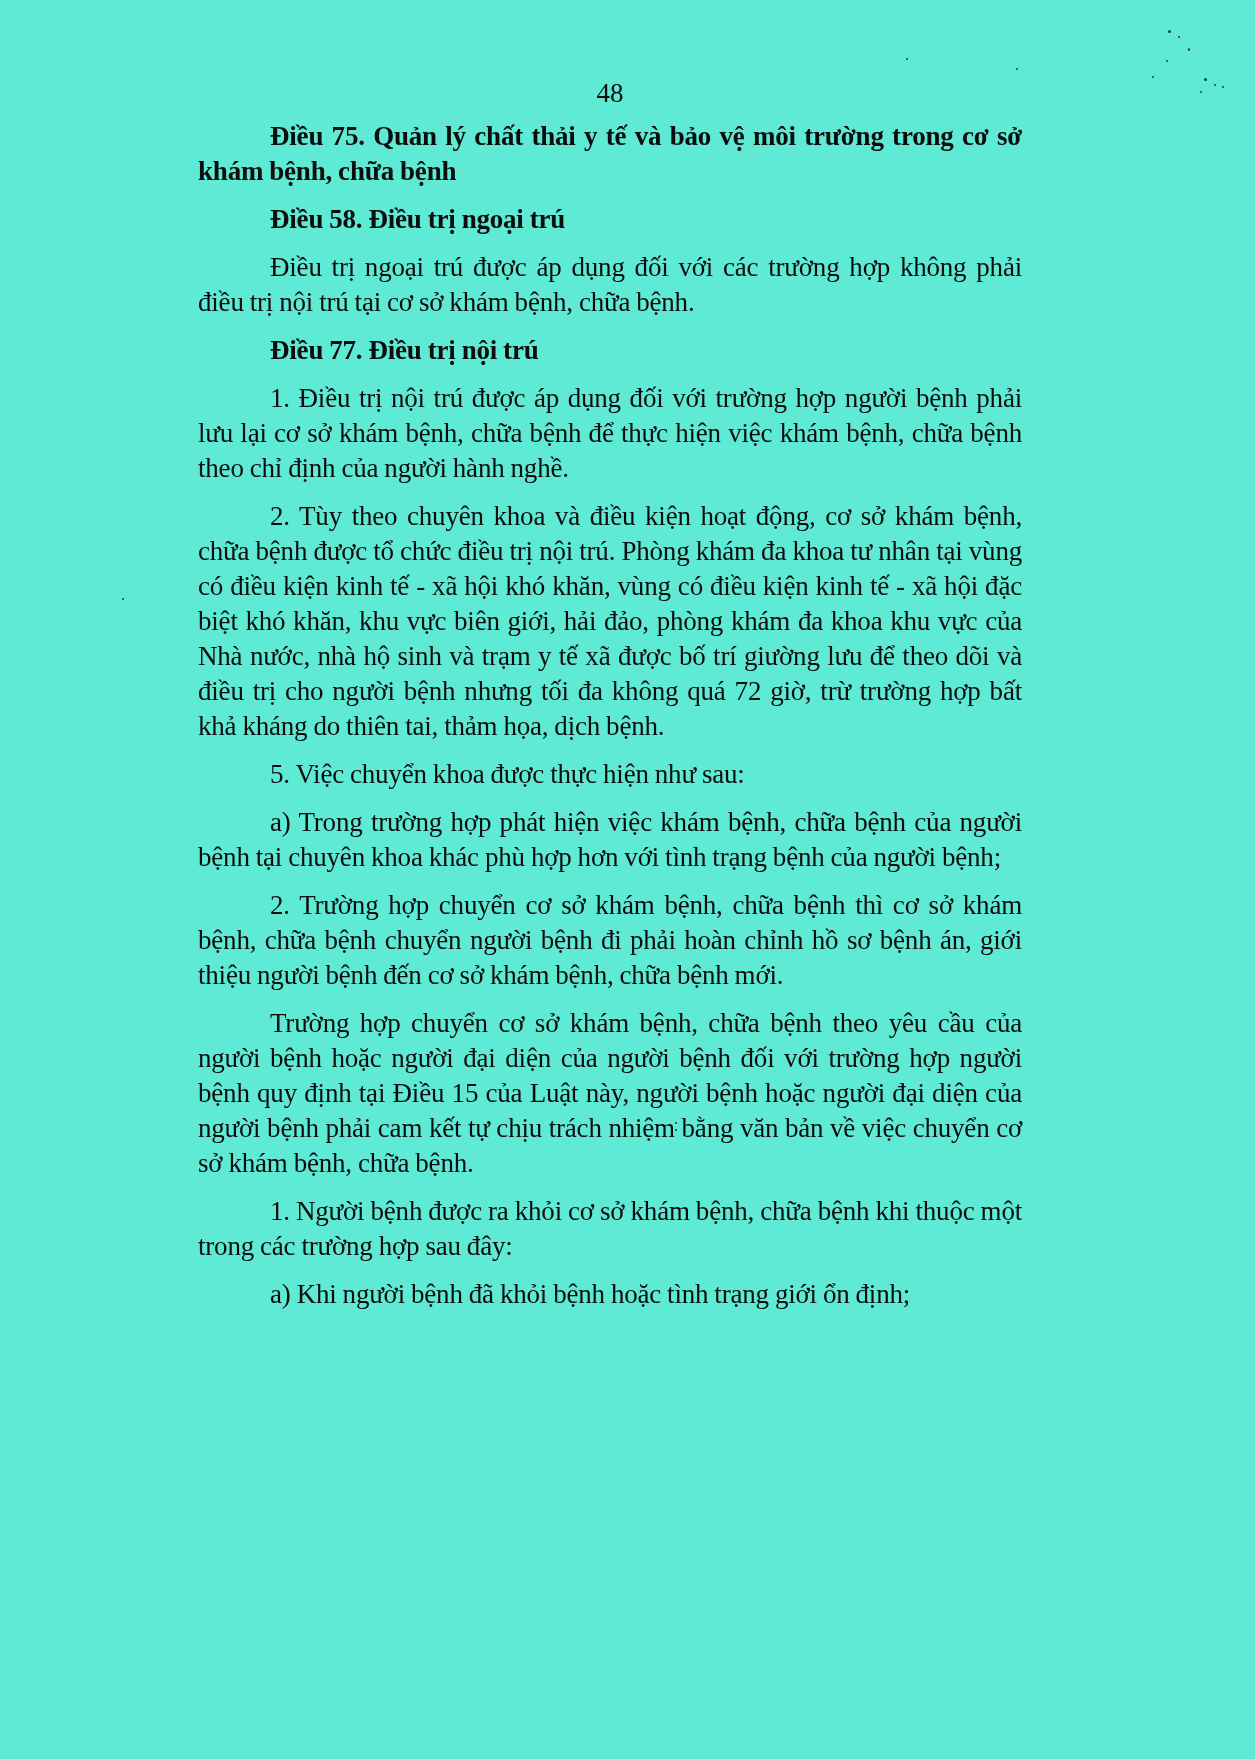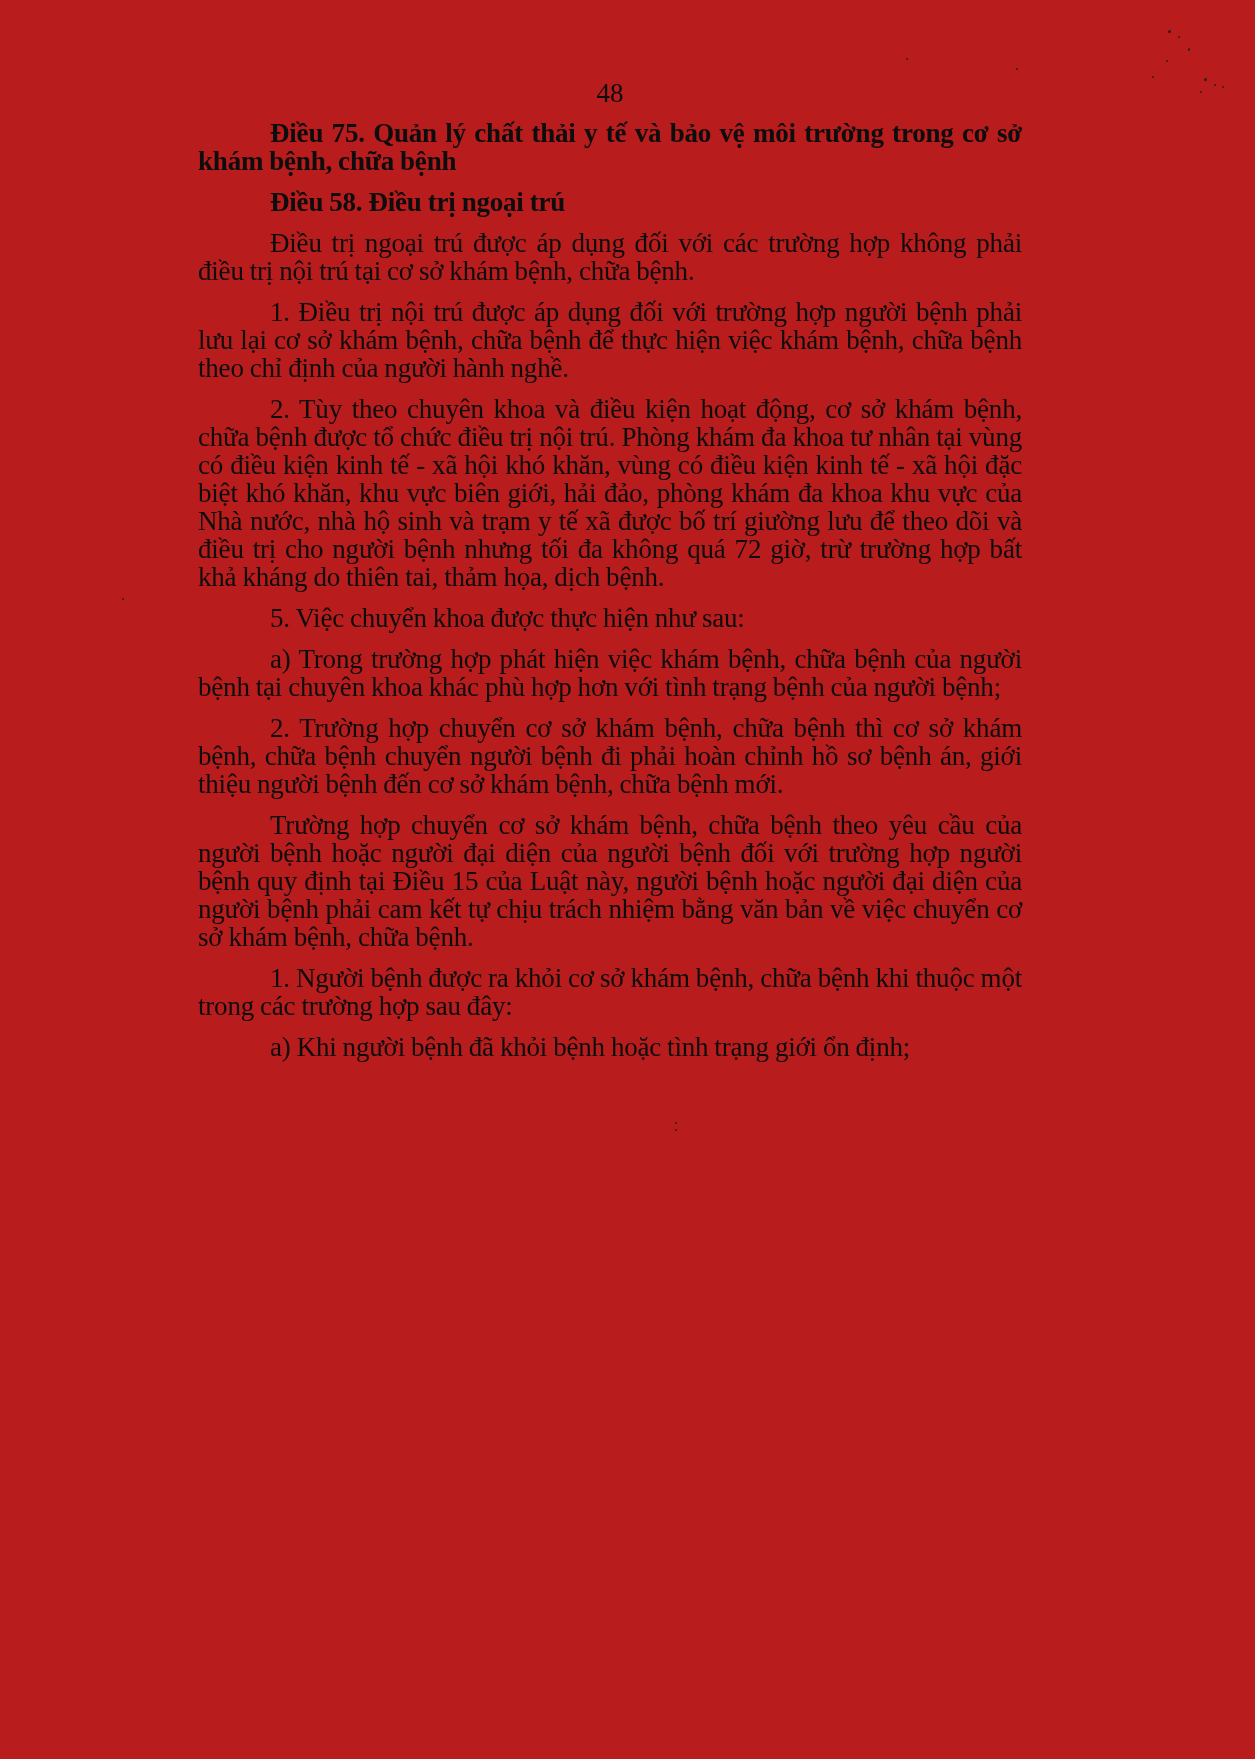--- a/index.html
+++ b/index.html
@@ -1,40 +1,40 @@
 <!DOCTYPE html>
 <html><head>
 <meta charset="utf-8">
 <style>
   html, body { margin: 0; padding: 0; background: #e8e8e8; }
   .page {
     position: relative;
     width: 1255px;
     height: 1759px;
     margin: 0 auto;
-    background: #b91c1c;
+    background: #5eead4;
     overflow: hidden;
     font-family: "Liberation Serif", "DejaVu Serif", serif;
     color: #0d0d0d;
   }
   .content {
     position: absolute;
     left: 198px;
     top: 76px;
     width: 824px;
   }
   .page-number {
     text-align: center;
     font-size: 27px;
     line-height: 35px;
     margin: 0 0 8px 0;
   }
   .block {
     font-size: 27px;
-    line-height: 28px;
+    line-height: 35px;
     text-align: justify;
     text-indent: 72px;
     margin: 0 0 13px 0;
     letter-spacing: -0.2px;
     word-spacing: -0.5px;
   }
   .heading {
     font-weight: bold;
   }
   .speckle {
@@ -67,20 +67,21 @@
   </div>
 
   <div class="content">
     <div class="page-number">48</div>
 
     <p class="block heading">Điều 75. Quản lý chất thải y tế và bảo vệ môi trường trong cơ sở khám bệnh, chữa bệnh</p>
 
     <p class="block heading">Điều 58. Điều trị ngoại trú</p>
     <p class="block">Điều trị ngoại trú được áp dụng đối với các trường hợp không phải điều trị nội trú tại cơ sở khám bệnh, chữa bệnh.</p>
 
+    <p class="block heading">Điều 77. Điều trị nội trú</p>
     <p class="block">1. Điều trị nội trú được áp dụng đối với trường hợp người bệnh phải lưu lại cơ sở khám bệnh, chữa bệnh để thực hiện việc khám bệnh, chữa bệnh theo chỉ định của người hành nghề.</p>
     <p class="block">2. Tùy theo chuyên khoa và điều kiện hoạt động, cơ sở khám bệnh, chữa bệnh được tổ chức điều trị nội trú. Phòng khám đa khoa tư nhân tại vùng có điều kiện kinh tế - xã hội khó khăn, vùng có điều kiện kinh tế - xã hội đặc biệt khó khăn, khu vực biên giới, hải đảo, phòng khám đa khoa khu vực của Nhà nước, nhà hộ sinh và trạm y tế xã được bố trí giường lưu để theo dõi và điều trị cho người bệnh nhưng tối đa không quá 72 giờ, trừ trường hợp bất khả kháng do thiên tai, thảm họa, dịch bệnh.</p>
     <p class="block">5. Việc chuyển khoa được thực hiện như sau:</p>
     <p class="block">a) Trong trường hợp phát hiện việc khám bệnh, chữa bệnh của người bệnh tại chuyên khoa khác phù hợp hơn với tình trạng bệnh của người bệnh;</p>
     <p class="block">2. Trường hợp chuyển cơ sở khám bệnh, chữa bệnh thì cơ sở khám bệnh, chữa bệnh chuyển người bệnh đi phải hoàn chỉnh hồ sơ bệnh án, giới thiệu người bệnh đến cơ sở khám bệnh, chữa bệnh mới.</p>
     <p class="block">Trường hợp chuyển cơ sở khám bệnh, chữa bệnh theo yêu cầu của người bệnh hoặc người đại diện của người bệnh đối với trường hợp người bệnh quy định tại Điều 15 của Luật này, người bệnh hoặc người đại diện của người bệnh phải cam kết tự chịu trách nhiệm bằng văn bản về việc chuyển cơ sở khám bệnh, chữa bệnh.</p>
     <p class="block">1. Người bệnh được ra khỏi cơ sở khám bệnh, chữa bệnh khi thuộc một trong các trường hợp sau đây:</p>
     <p class="block">a) Khi người bệnh đã khỏi bệnh hoặc tình trạng giới ổn định;</p>
   </div>
 

